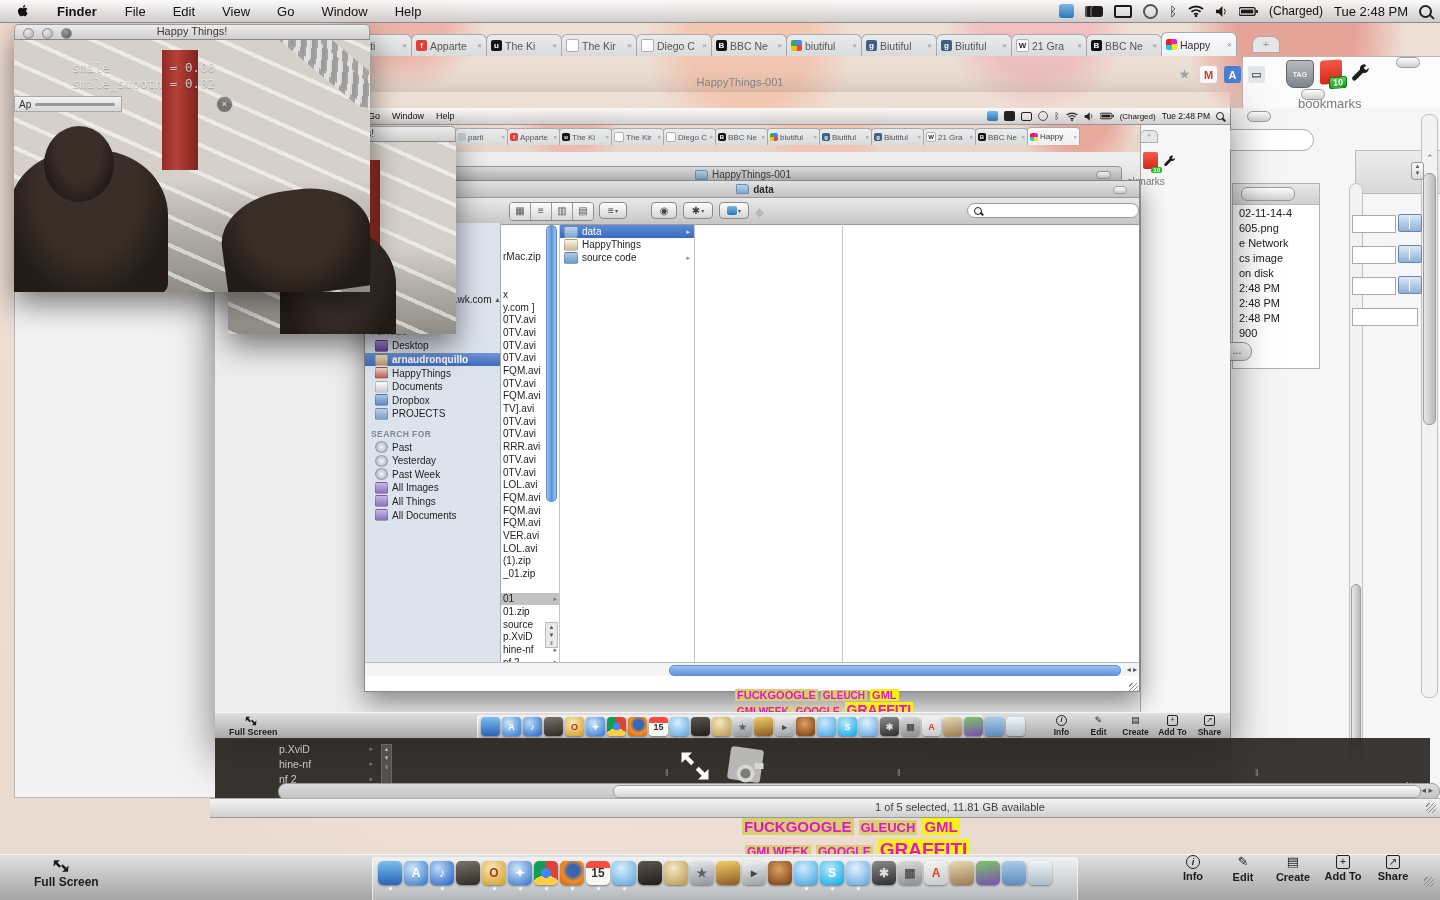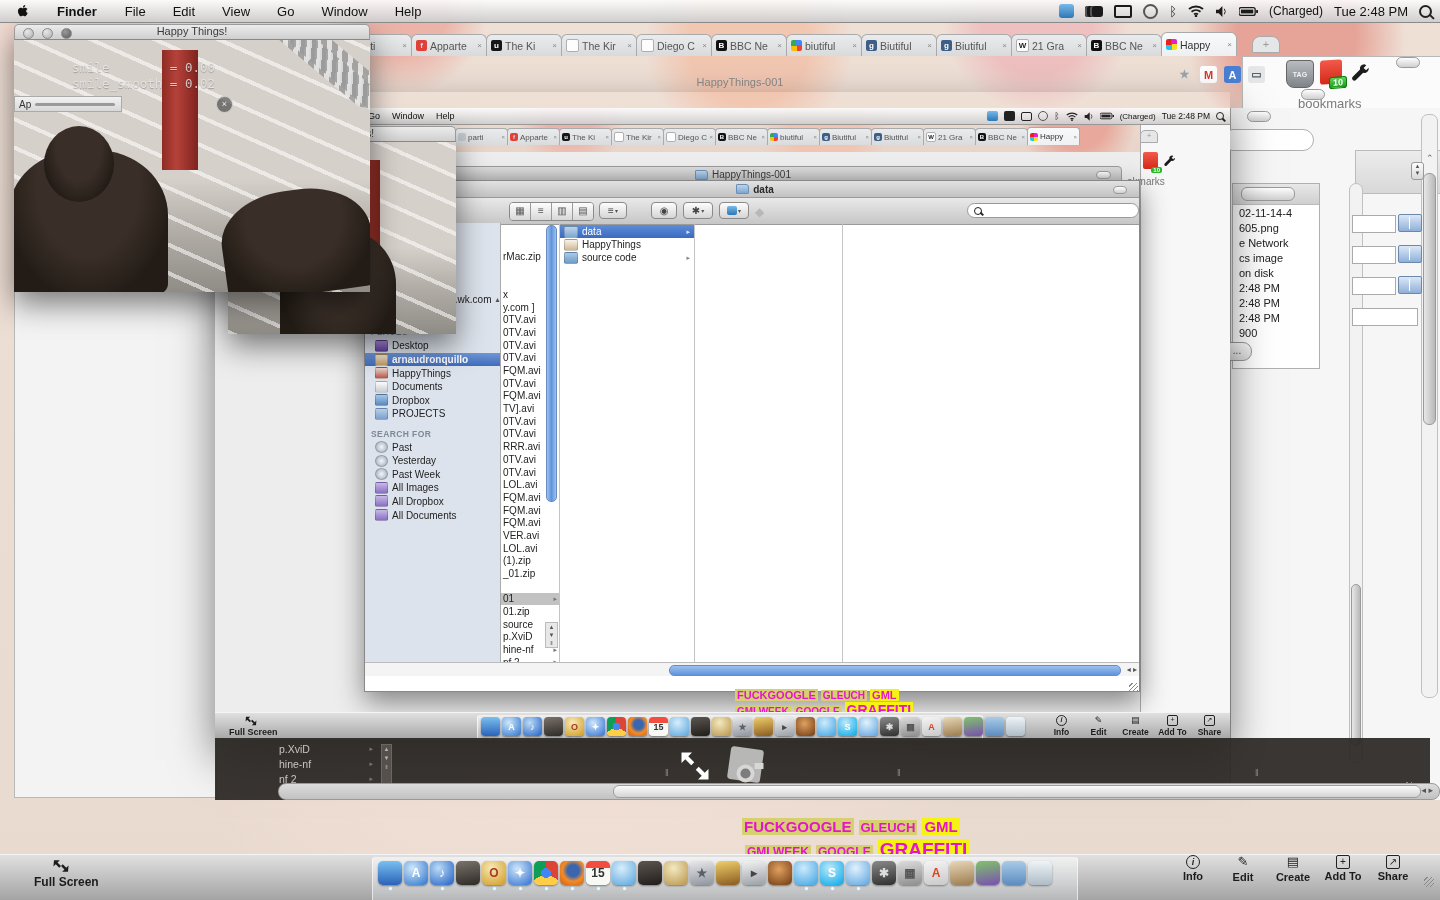--- a/index.html
+++ b/index.html
@@ -682,21 +682,21 @@
               <span class="slab">Past Week</span>
               <span class="sx"></span>
             </div>
               <div class="srow">
               <span class="sico" style="background: linear-gradient(rgb(200, 184, 232), rgb(136, 112, 192));"></span>
               <span class="slab">All Images</span>
               <span class="sx"></span>
             </div>
               <div class="srow">
               <span class="sico" style="background: linear-gradient(rgb(200, 184, 232), rgb(136, 112, 192));"></span>
-              <span class="slab">All Dropbox</span>
+              <span class="slab">All Things</span>
               <span class="sx"></span>
             </div>
               <div class="srow">
               <span class="sico" style="background: linear-gradient(rgb(200, 184, 232), rgb(136, 112, 192));"></span>
               <span class="slab">All Documents</span>
               <span class="sx"></span>
             </div>
             </div>
           <div class="fcol1">
             <div>
@@ -1045,20 +1045,24 @@
       </svg>
     <span class="iimark" style="left:450px;">‖</span>
     <span class="iimark" style="left:682px;">‖</span>
     <span class="iimark" style="left:1040px;">‖</span>
     <div class="grip" style="position:absolute;right:16px;bottom:8px;width:10px;height:10px;"></div>
   </div>
 
   <div class="abs hscroll">
     <div class="hthumb"></div>
     <div class="harrows">◂ ▸</div>
+  </div>
+  <div class="abs statusbar">
+    <div class="stext">1 of 5 selected, 11.81 GB available</div>
+    <div class="grip" style="position:absolute;right:4px;top:4px;width:10px;height:10px;"></div>
   </div>
 
   <div class="abs graf1" style="left:742px;top:818px;white-space:nowrap;z-index:25;"><span class="gw">FUCKGOOGLE</span><span class="gw sm">GLEUCH</span><span class="gw bright">GML</span></div>
   <div class="abs graf2" style="left:745px;top:839px;white-space:nowrap;z-index:25;"><span class="gw sm">GMLWEEK</span><span class="gw sm">GOOGLE</span><span class="gw bright big">GRAFFITI</span></div>
 
   <div class="abs bottombar graybar">
     <svg class="abs" style="left:52px;top:4px;" width="18" height="14" viewBox="0 0 14 12">
         <path class="svgdark" d="M1 1l5 0-2 2 3 3-1.5 1.5-3-3-2 2zM13 11l-5 0 2-2-3-3 1.5-1.5 3 3 2-2z"></path>
       </svg>
     <span class="abs fslabel" style="left:34px;top:20px;">Full Screen</span>

